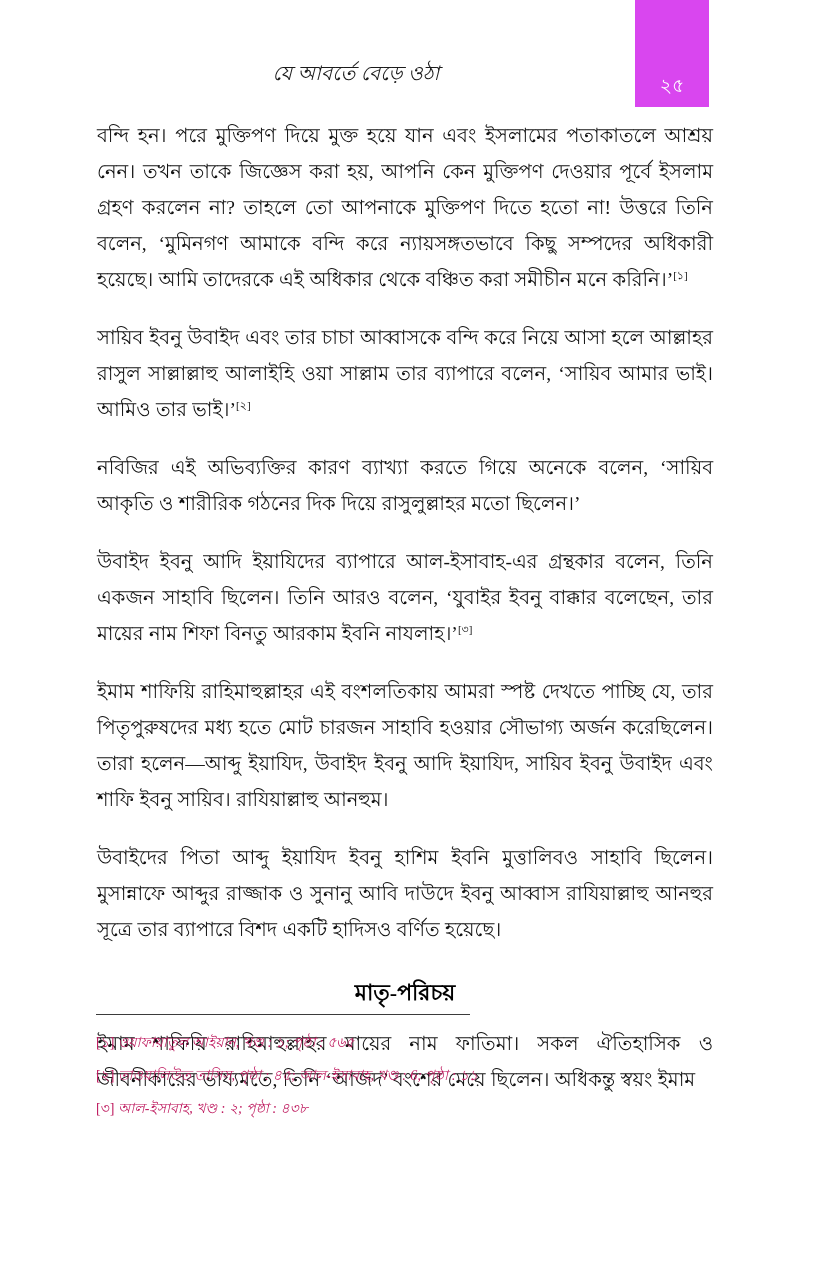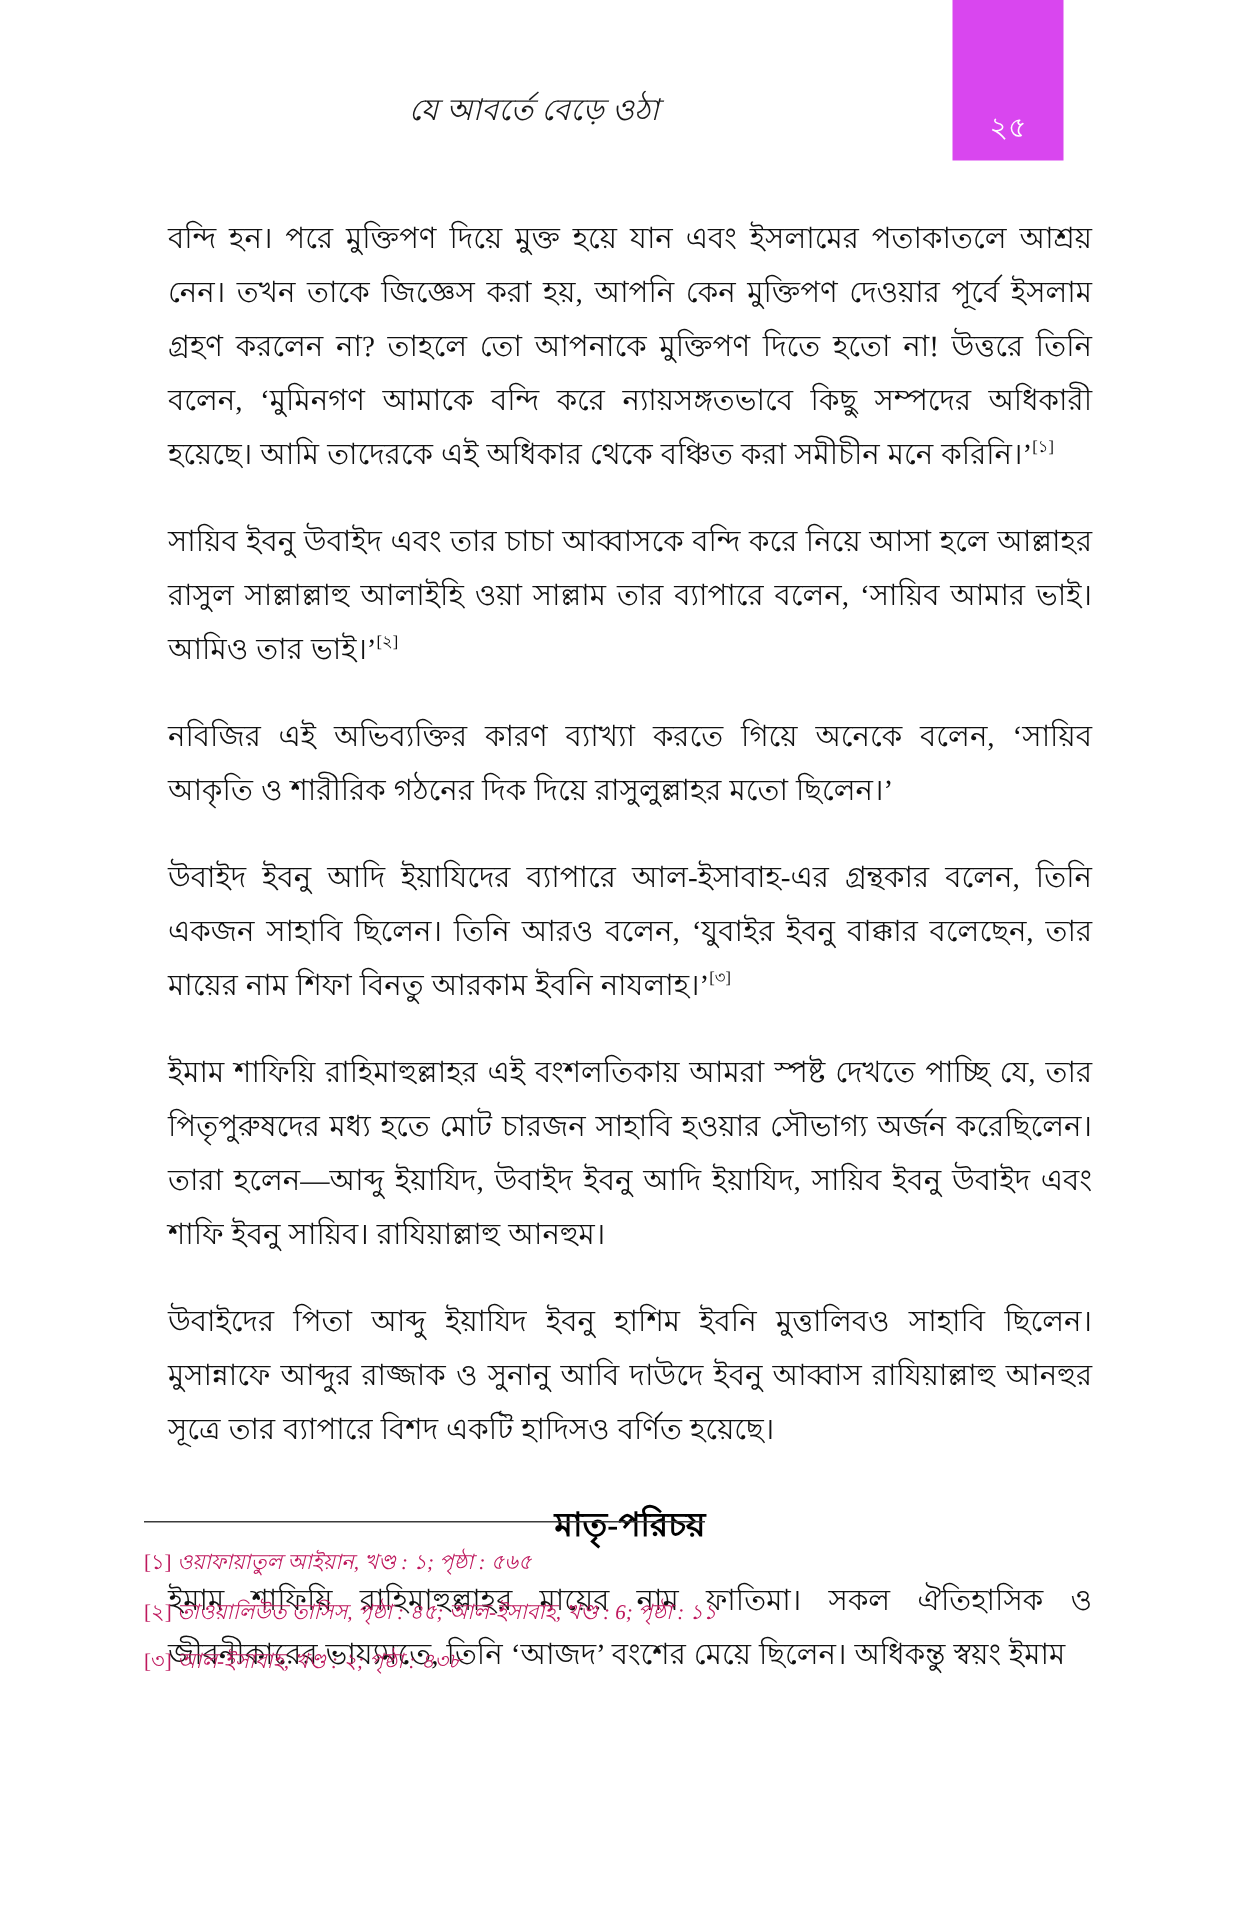--- a/index.html
+++ b/index.html
@@ -54,24 +54,23 @@
   }
   #page-number-box .pnum {
     color: #ffffff;
     font-size: 19px;
     line-height: 1;
   }
 
   
   #body-col {
     position: absolute;
-    left: 112px;
+    left: 97px;
     top: 118px;
     width: 616px;
-    margin-top: 24px;
   }
   p.para {
     margin: 0 0 22px 0;
     font-size: 19.5px;
     line-height: 36px;
     text-align: justify;
     text-justify: inter-word;
     color: #111111;
     word-spacing: 0.5px;
   }

